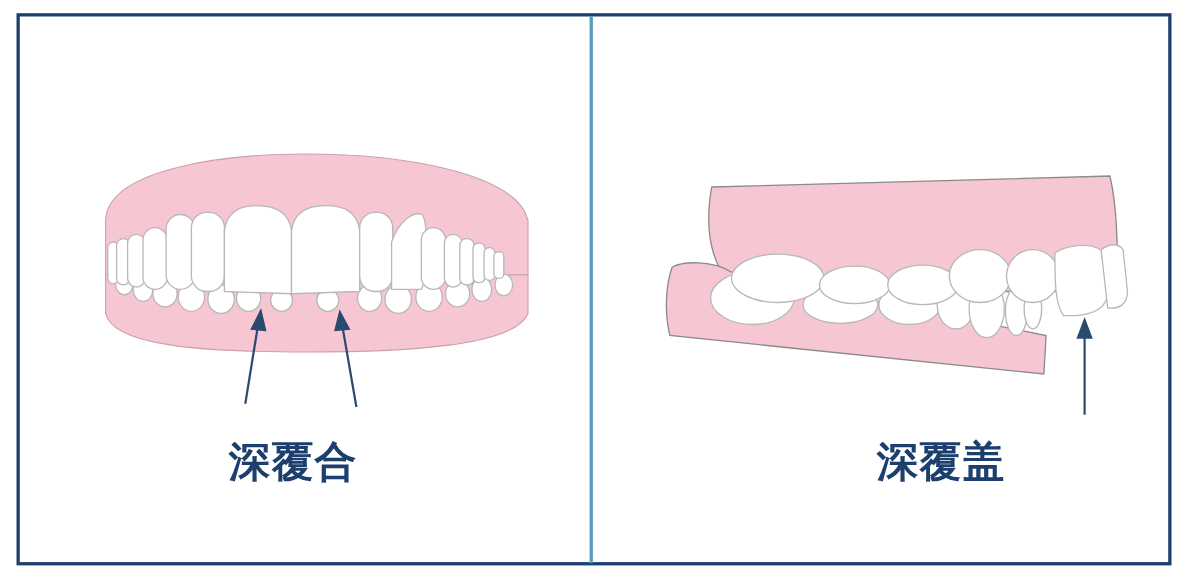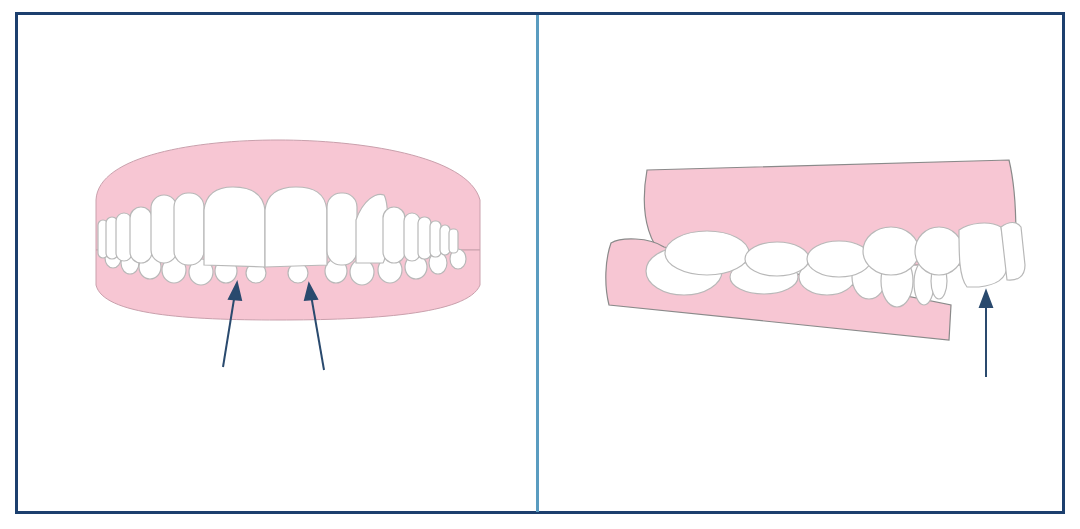--- a/index.html
+++ b/index.html
@@ -65,20 +65,21 @@
 
     <g stroke="#2a4a6e" stroke-width="2" fill="#2a4a6e">
       <line x1="205" y1="352" x2="217" y2="278"></line>
       <polygon points="219,268 211,284 223,285"></polygon>
     </g>
     <g stroke="#2a4a6e" stroke-width="2" fill="#2a4a6e">
       <line x1="306" y1="355" x2="293" y2="280"></line>
       <polygon points="291,269 287,285 299,284"></polygon>
     </g>
   </svg>
+  <div class="label left">深覆合</div>
 </div>
 
 <div class="panel right">
   <svg width="523" height="497" viewBox="0 0 523 497">
 
     <path d="M108,155 L470,145 C476,170 478,210 476,250 L140,250 C110,240 100,200 108,155 Z" fill="#f7c6d3" stroke="#8a8a8a" stroke-width="1.2"></path>
 
     <path d="M72,228 C82,222 110,222 125,232 L412,290 L410,325 L70,290 C65,270 66,245 72,228 Z" fill="#f7c6d3" stroke="#8a8a8a" stroke-width="1.2"></path>
 
     <g fill="#ffffff" stroke="#b8b8b8" stroke-width="1.2">
@@ -99,13 +100,14 @@
       <ellipse cx="400" cy="236" rx="24" ry="24"></ellipse>
       <path d="M420,215 C430,208 450,205 462,212 L468,250 C468,265 456,270 440,272 L428,272 C420,262 420,240 420,215 Z"></path>
       <path d="M462,212 C470,206 478,206 482,212 L486,250 C486,262 478,266 468,265 Z"></path>
     </g>
 
     <g stroke="#2a4a6e" stroke-width="2" fill="#2a4a6e">
       <line x1="447" y1="362" x2="447" y2="288"></line>
       <polygon points="447,276 441,292 453,292"></polygon>
     </g>
   </svg>
+  <div class="label right">深覆盖</div>
 </div>
 
 </body></html>

